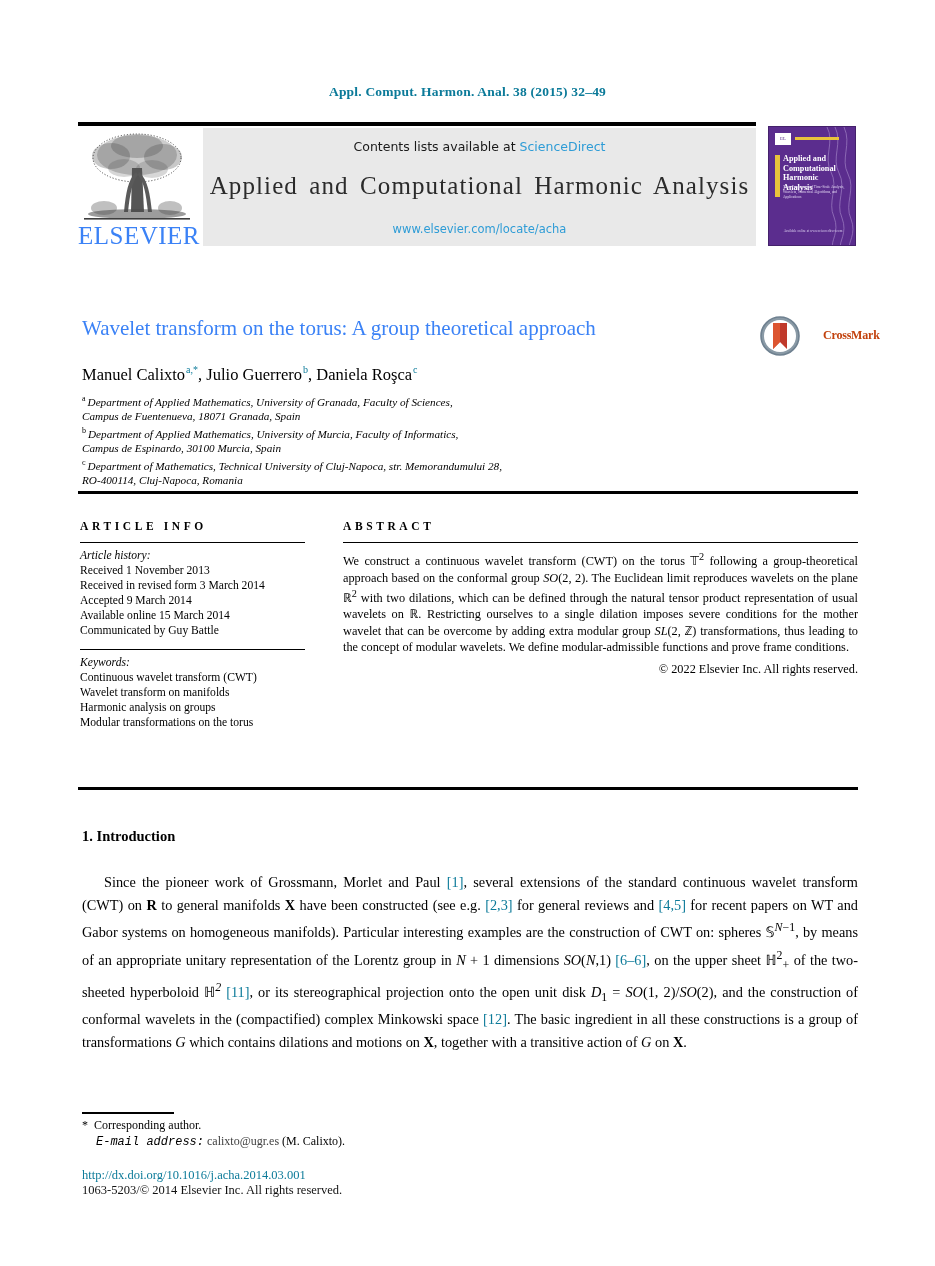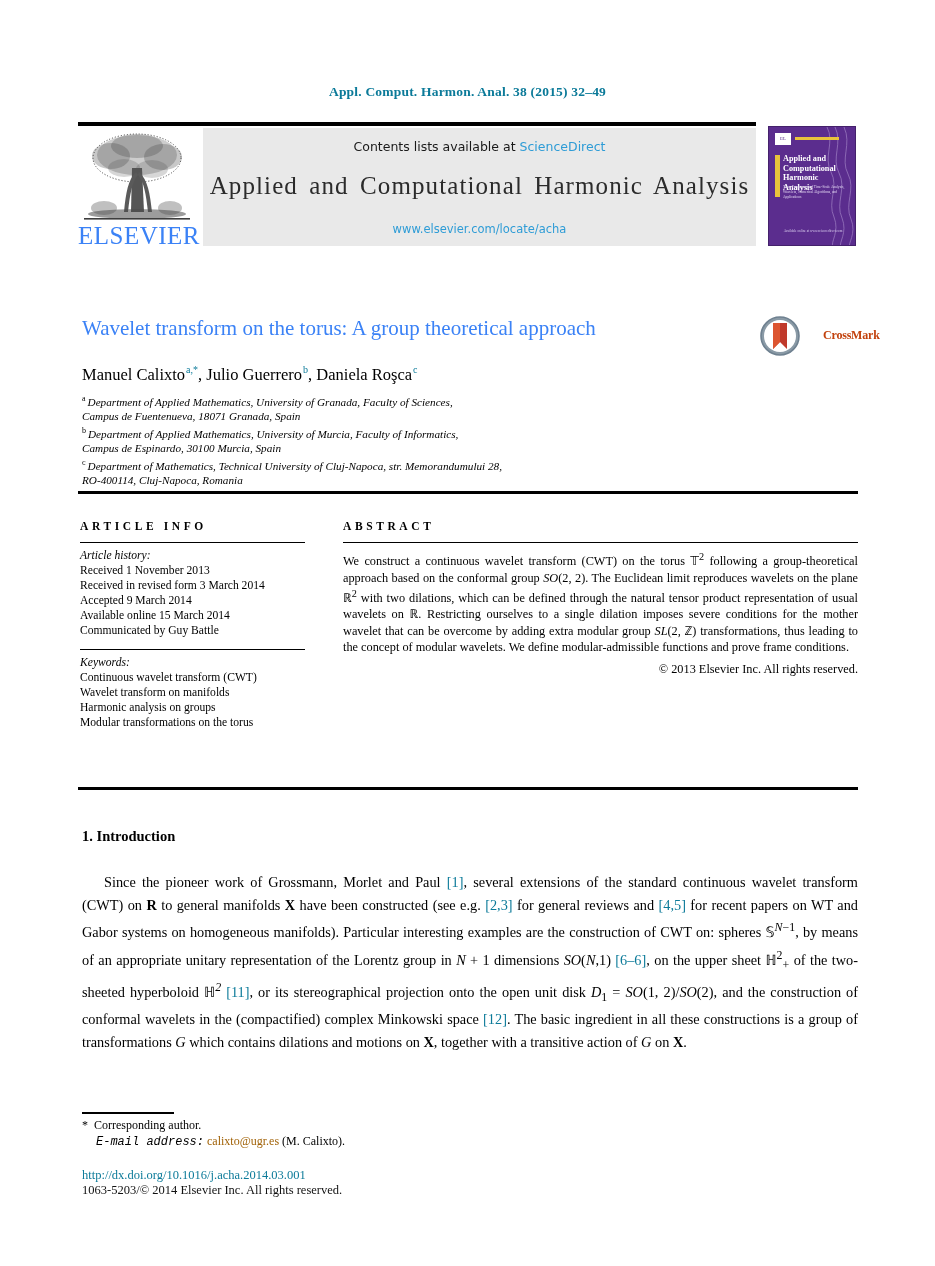--- a/index.html
+++ b/index.html
@@ -335,21 +335,21 @@
     left: 82px; top: 1101px;
     width: 500px;
     font-family: "Liberation Serif", serif;
     font-size: 12px;
     line-height: 16px;
   }
   .footnote .em-lab {
     font-style: italic;
     font-family: Liberation Mono, monospace;
   }
-  .footnote a, .mailto { color: #a16207; }
+  .footnote a, .mailto { color: #404040; }
   .doi {
     position: absolute;
     left: 82px; top: 1152px;
     font-family: "Liberation Serif", serif;
     font-size: 12.5px;
     color: #0b7a99;
   }
   .issn {
     position: absolute;
     left: 82px; top: 1167px;
@@ -477,21 +477,21 @@
 
   <div class="abstract-col">
     <div class="thin-rule"></div>
     <div class="abstract-text">We construct a continuous wavelet transform (CWT) on the torus
       𝕋<sup>2</sup> following a group-theoretical approach based on the conformal group <span class="mi">SO</span>(2,&nbsp;2).
       The Euclidean limit reproduces wavelets on the plane ℝ<sup>2</sup> with two dilations, which can be defined
       through the natural tensor product representation of usual wavelets on ℝ. Restricting ourselves to a single
       dilation imposes severe conditions for the mother wavelet that can be overcome by adding extra modular group
       <span class="mi">SL</span>(2,&nbsp;ℤ) transformations, thus leading to the concept of modular wavelets. We define
       modular-admissible functions and prove frame conditions.</div>
-    <div class="abstract-copy">© 2013 Elsevier Inc. All rights reserved.</div>
+    <div class="abstract-copy">© 2022 Elsevier Inc. All rights reserved.</div>
   </div>
 
   <div class="block-rule-bottom"></div>
 
   <div class="sec-title">1. Introduction</div>
 
   <div class="body-text">Since the pioneer work of Grossmann,
     Morlet and Paul <span class="cite">[1]</span>, several extensions of
     the standard continuous wavelet transform (CWT) on <span class="bb">R</span> to general manifolds
     <span class="bb">X</span> have been constructed (see e.g. <span class="cite">[2,3]</span>

